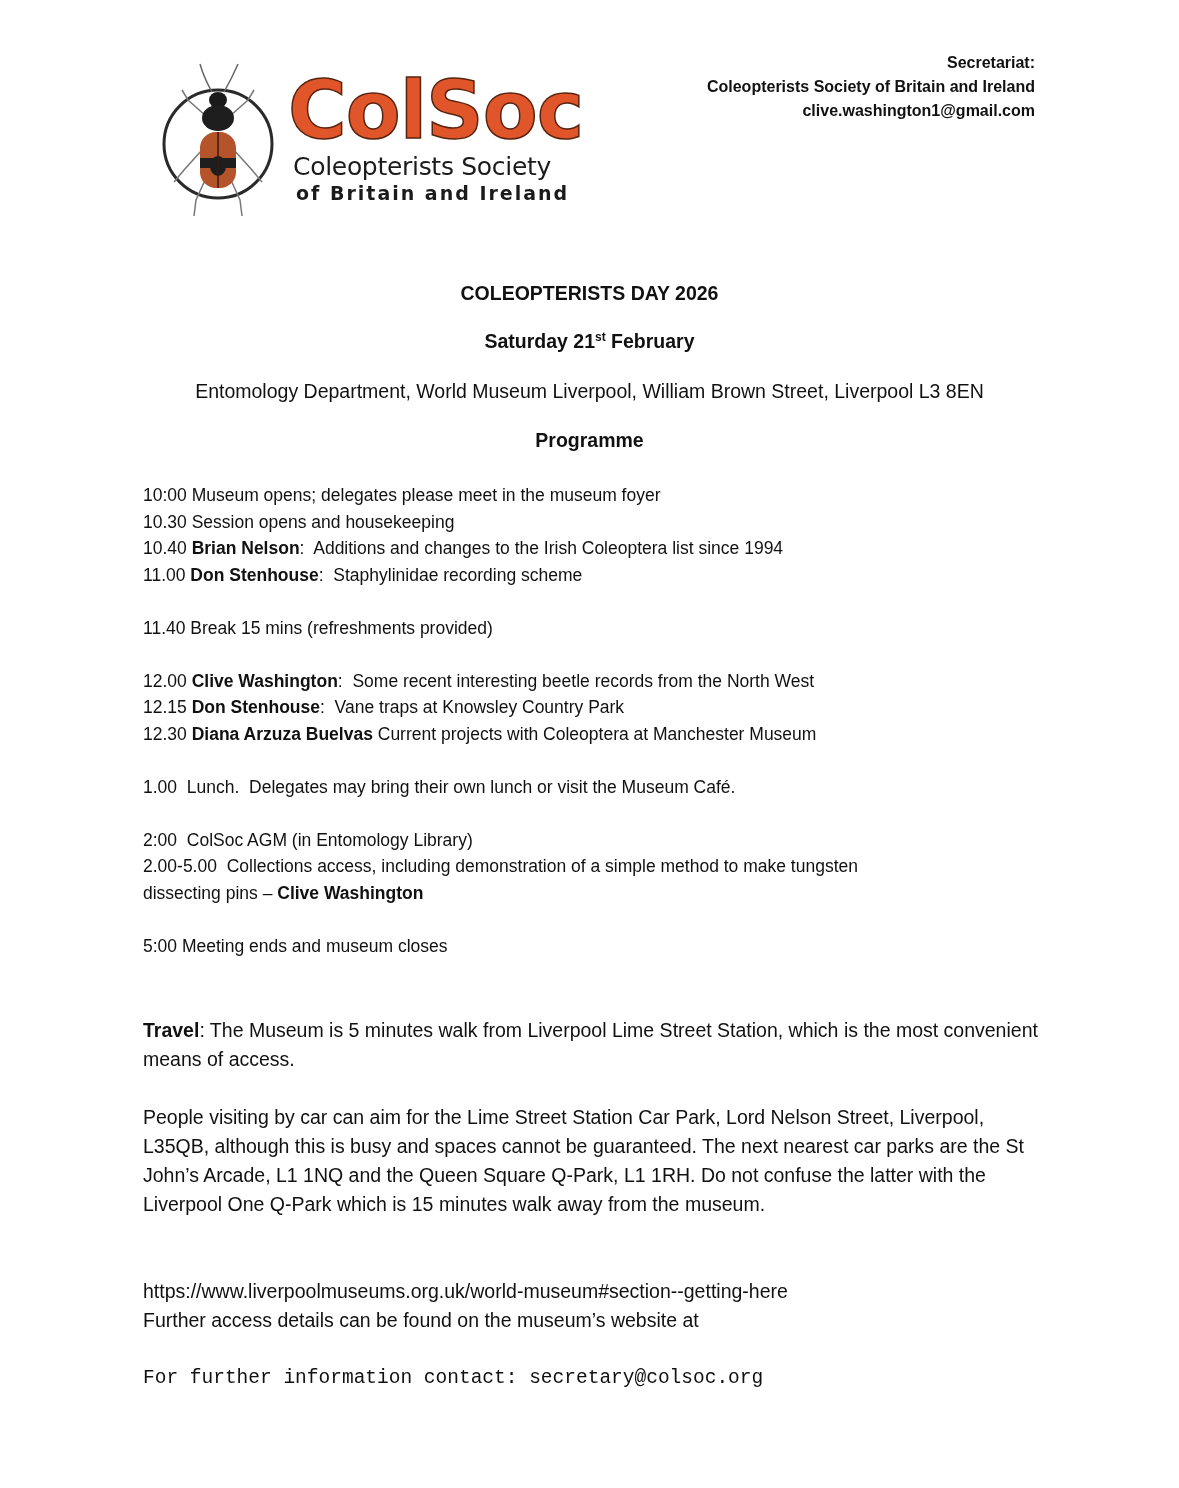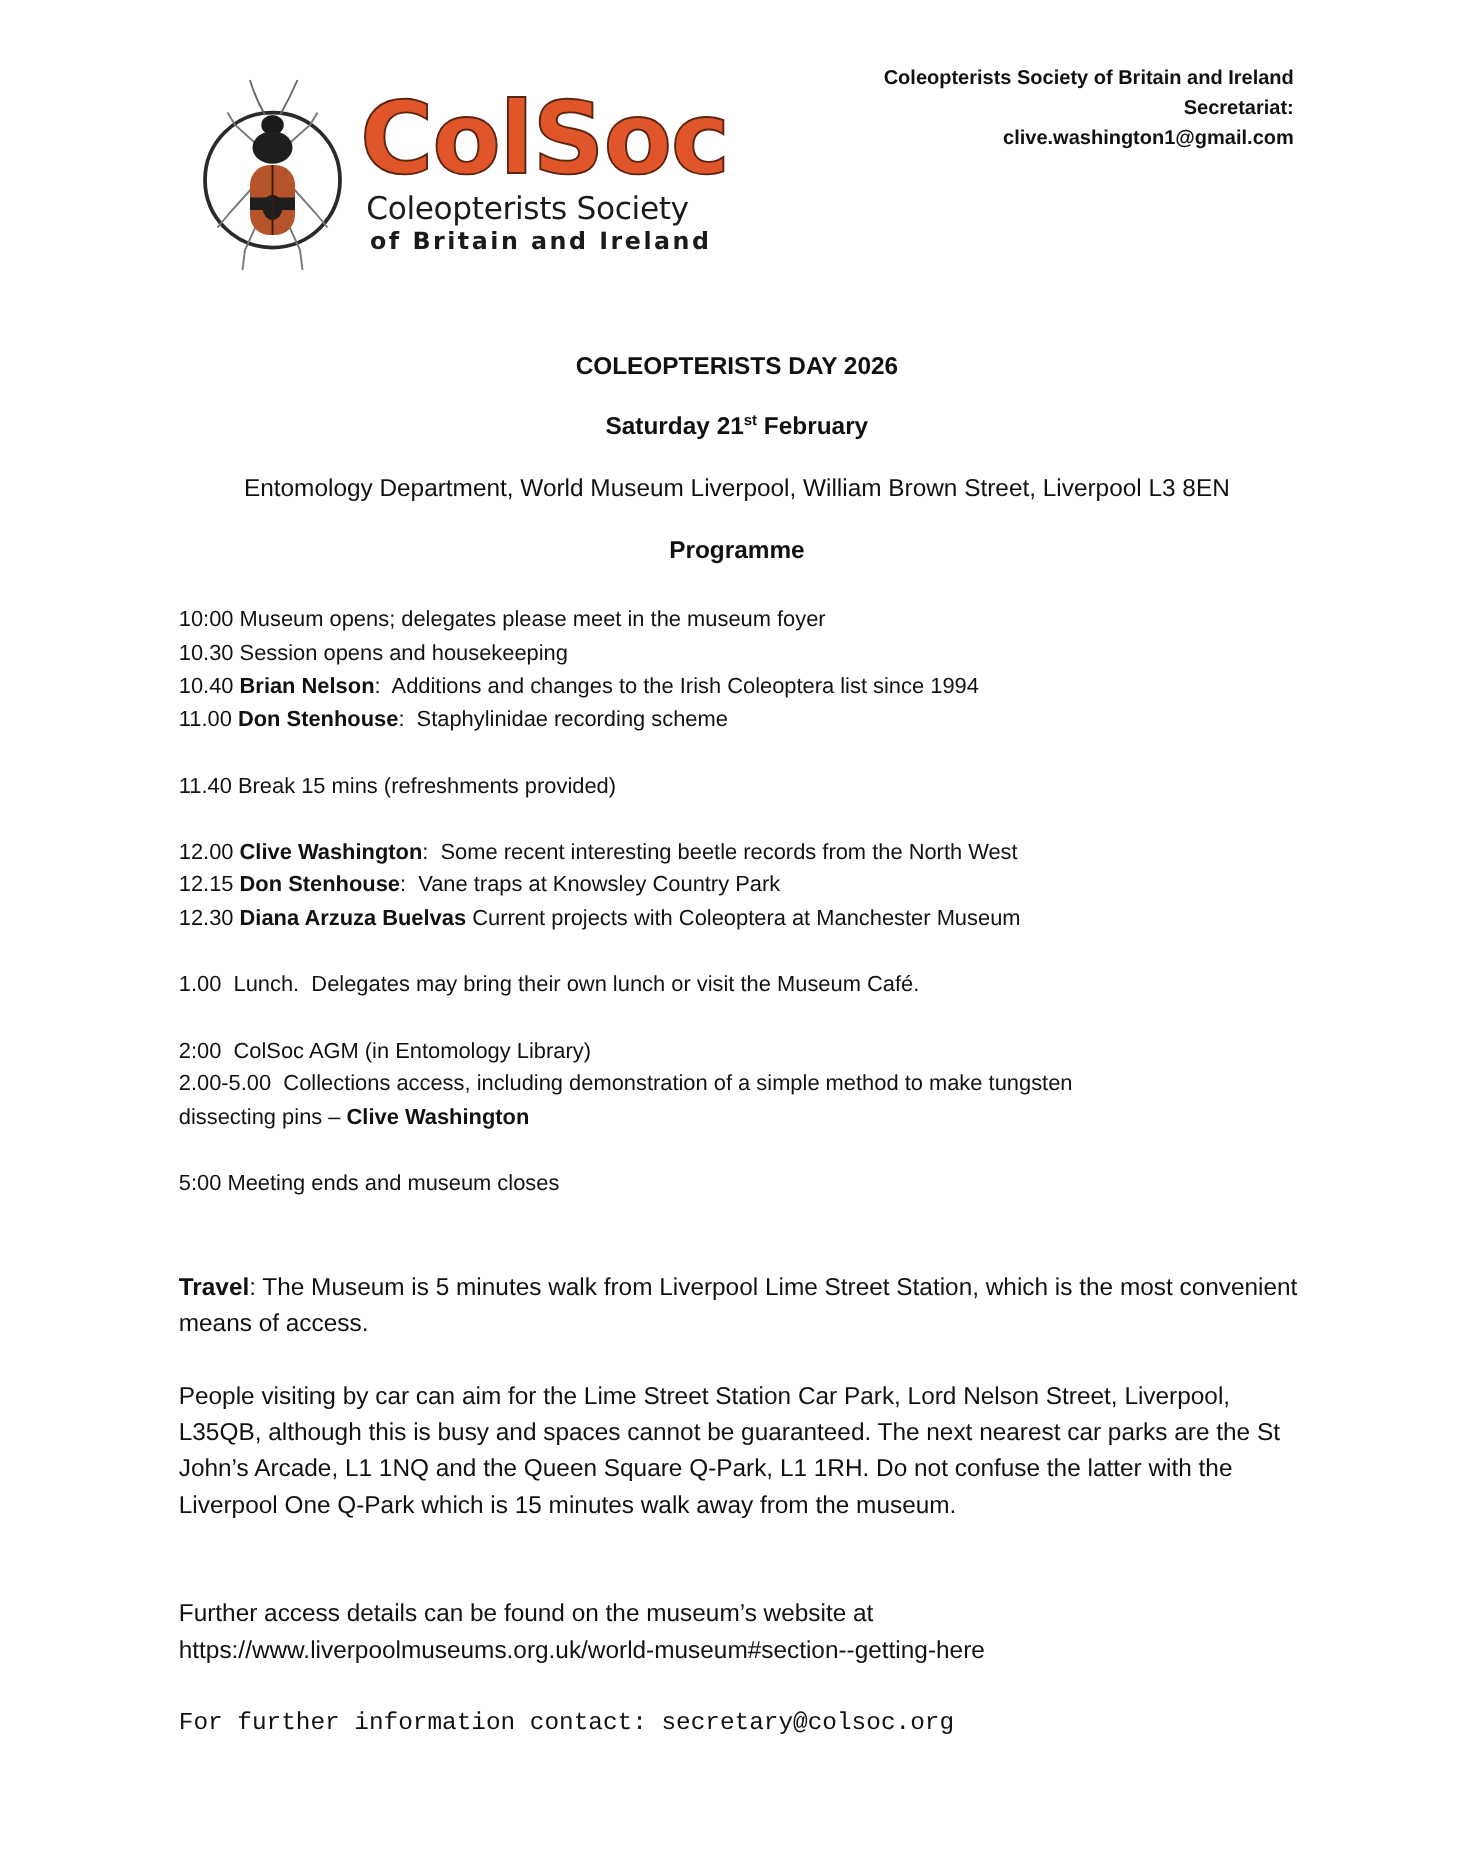--- a/index.html
+++ b/index.html
@@ -73,22 +73,22 @@
     <rect x="40" y="98" width="36" height="10" fill="#1e1e1e"></rect>
     <ellipse cx="58" cy="106" rx="8" ry="10" fill="#1e1e1e"></ellipse>
     <line x1="58" y1="72" x2="58" y2="128" stroke="#3a1a0c" stroke-width="1.5"></line>
   </svg>
   <div class="logo-title">ColSoc</div>
   <div class="logo-sub1">Coleopterists Society</div>
   <div class="logo-sub2">of Britain and Ireland</div>
 </div>
 
 <div class="org-block">
+  <div>Secretariat:</div>
   <div>Coleopterists Society of Britain and Ireland</div>
-  <div>Secretariat:</div>
   <div>clive.washington1@gmail.com</div>
 </div>
 
 <div class="center event-title">COLEOPTERISTS DAY 2026</div>
 <div class="center event-date"><span>Saturday 21</span><sup>st</sup><span> February</span></div>
 <div class="center event-venue">Entomology Department, World Museum Liverpool, William Brown Street, Liverpool L3 8EN</div>
 <div class="center programme-heading">Programme</div>
 
 <div class="programme">
   <div class="prog-line"><span>10:00 </span><span>Museum opens; delegates please meet in the museum foyer</span></div>
@@ -109,17 +109,17 @@
   <div class="prog-line"><span>dissecting pins – </span><span class="bold">Clive Washington</span></div>
   <div class="prog-gap"></div>
   <div class="prog-line"><span>5:00 </span><span>Meeting ends and museum closes</span></div>
 </div>
 
 <div class="para travel"><span class="bold">Travel</span><span>:  The Museum is 5 minutes walk from Liverpool Lime Street Station, which is the most convenient means of access.</span></div>
 
 <div class="para car">People visiting by car can aim for the Lime Street Station Car Park, Lord Nelson Street, Liverpool, L35QB, although this is busy and spaces cannot be guaranteed.  The next nearest car parks are the St John’s Arcade, L1 1NQ and the Queen Square Q-Park, L1 1RH.  Do not confuse the latter with the Liverpool One Q-Park which is 15 minutes walk away from the museum.</div>
 
 <div class="para further">
+  <div>https://www.liverpoolmuseums.org.uk/world-museum#section--getting-here</div>
   <div>Further access details can be found on the museum’s website at</div>
-  <div>https://www.liverpoolmuseums.org.uk/world-museum#section--getting-here</div>
 </div>
 
 <div class="para contact"><span>For further information contact: </span><span>secretary@colsoc.org</span></div>
 
 </body></html>

